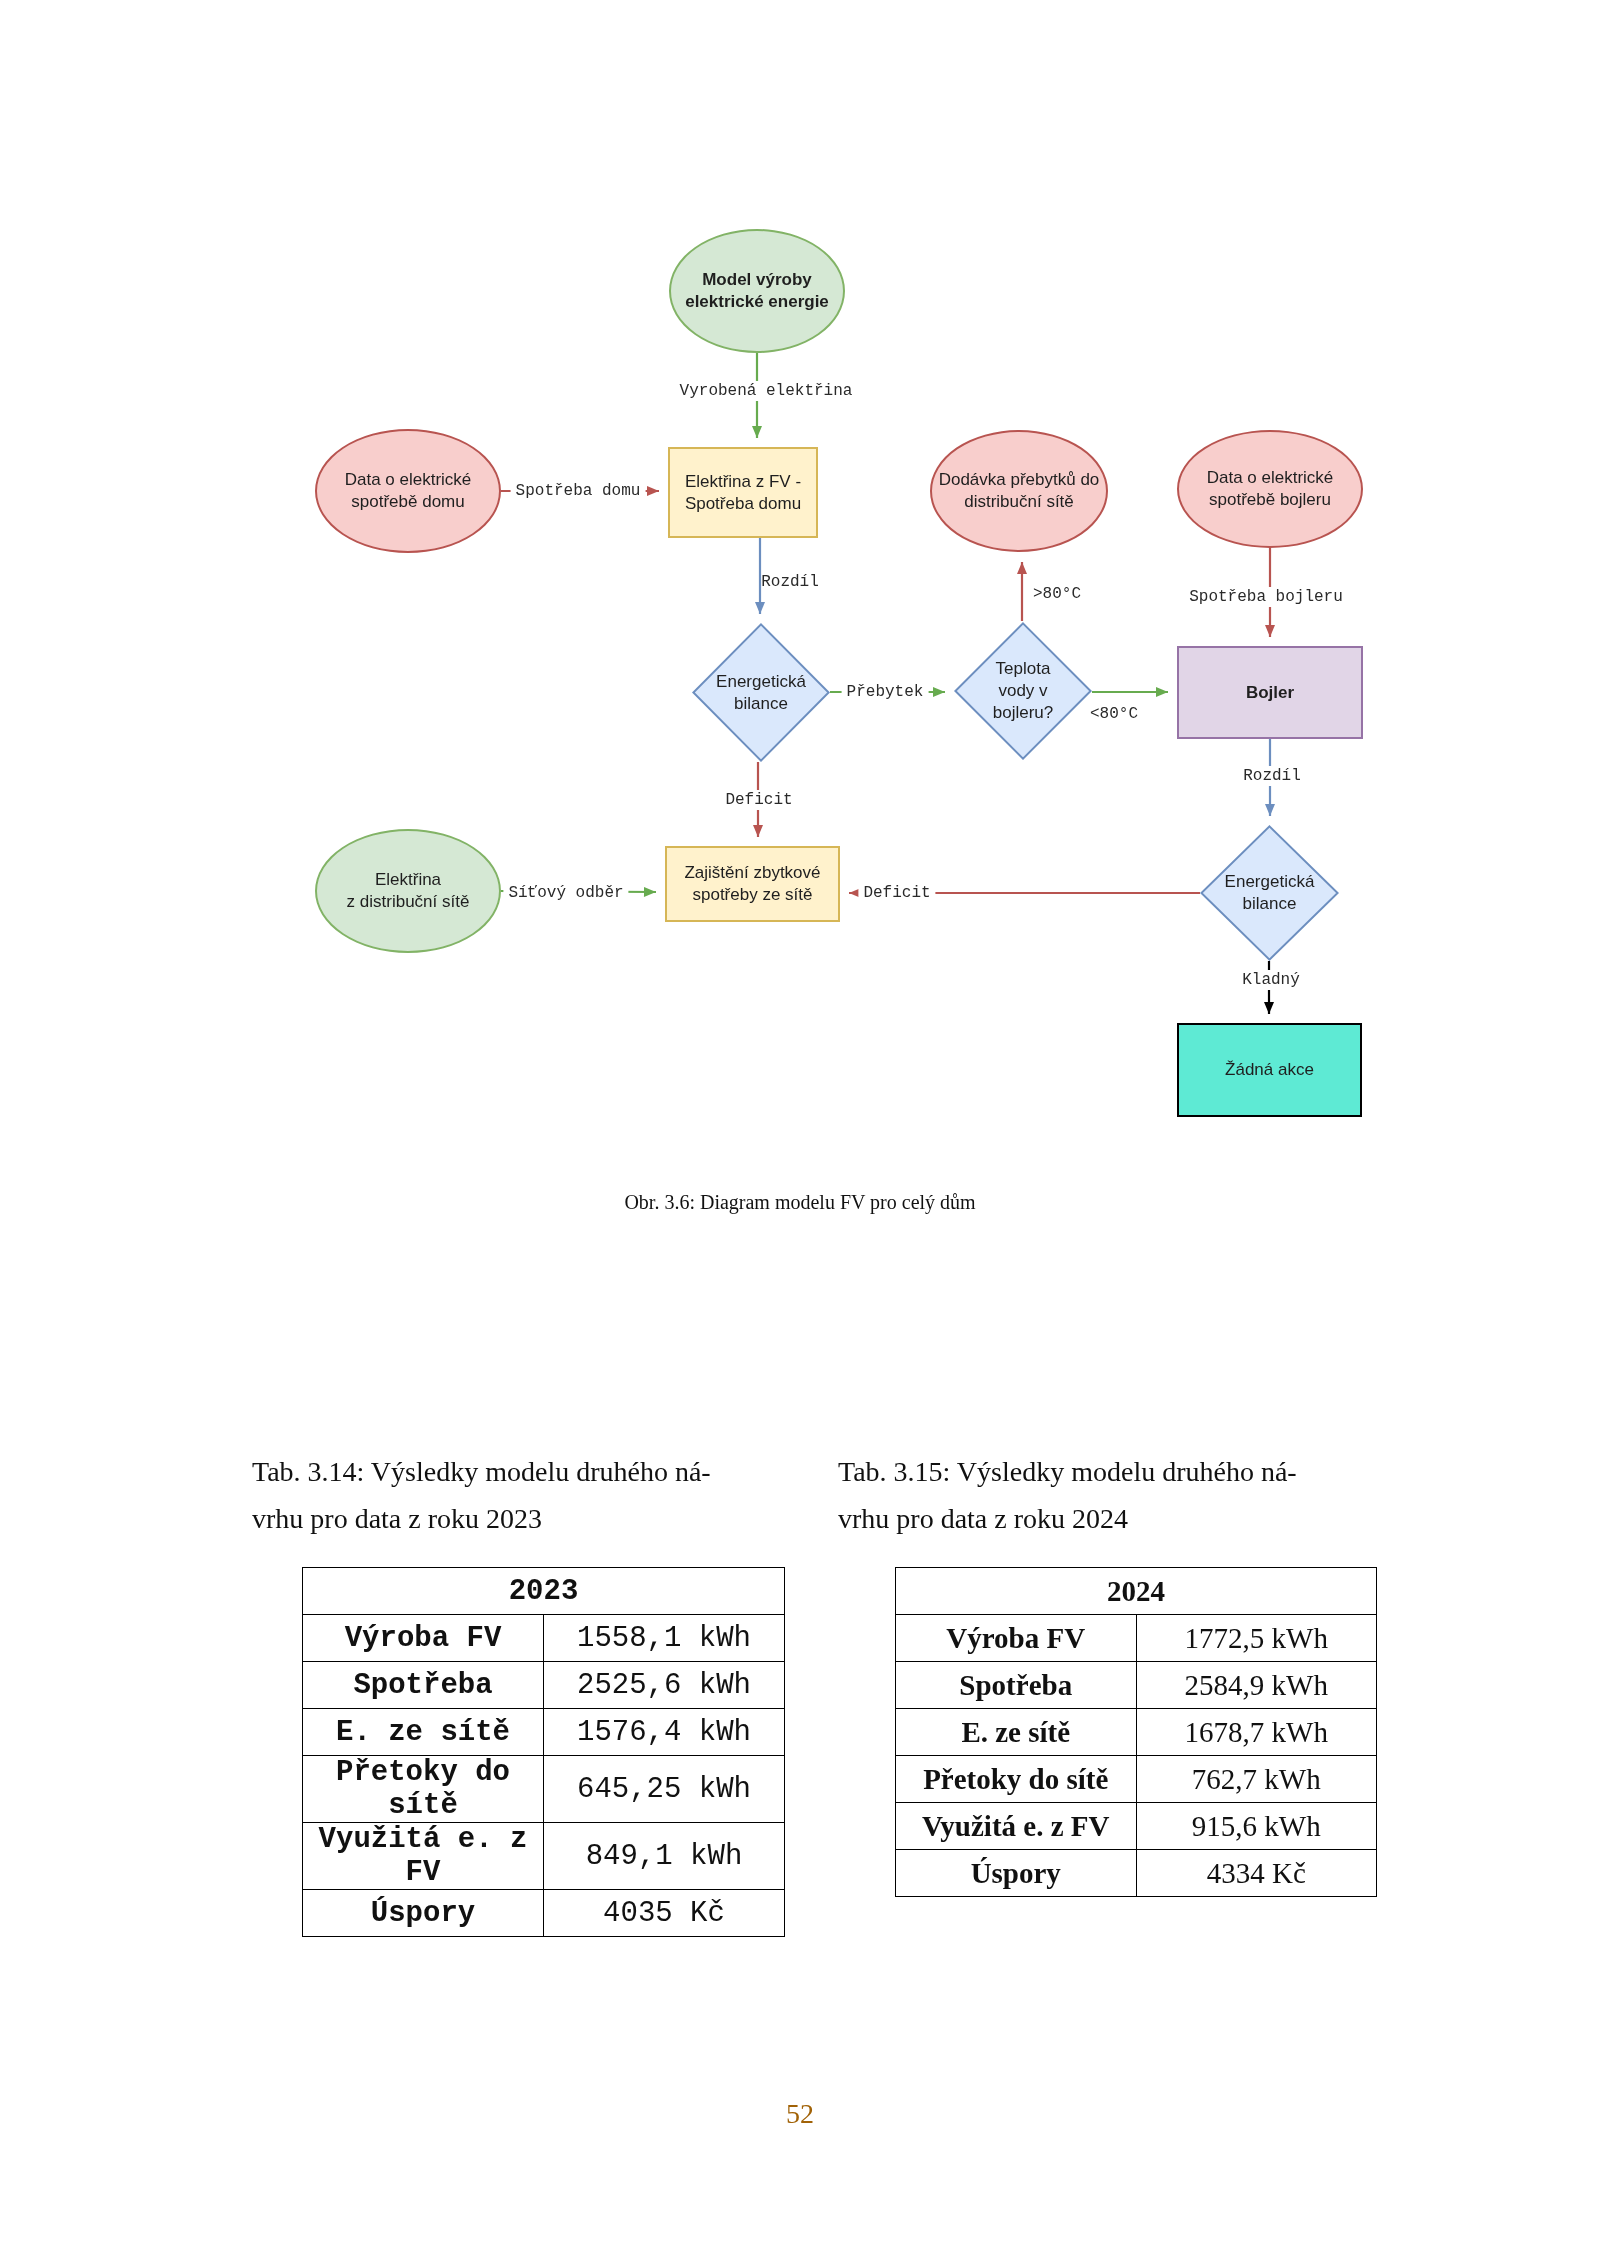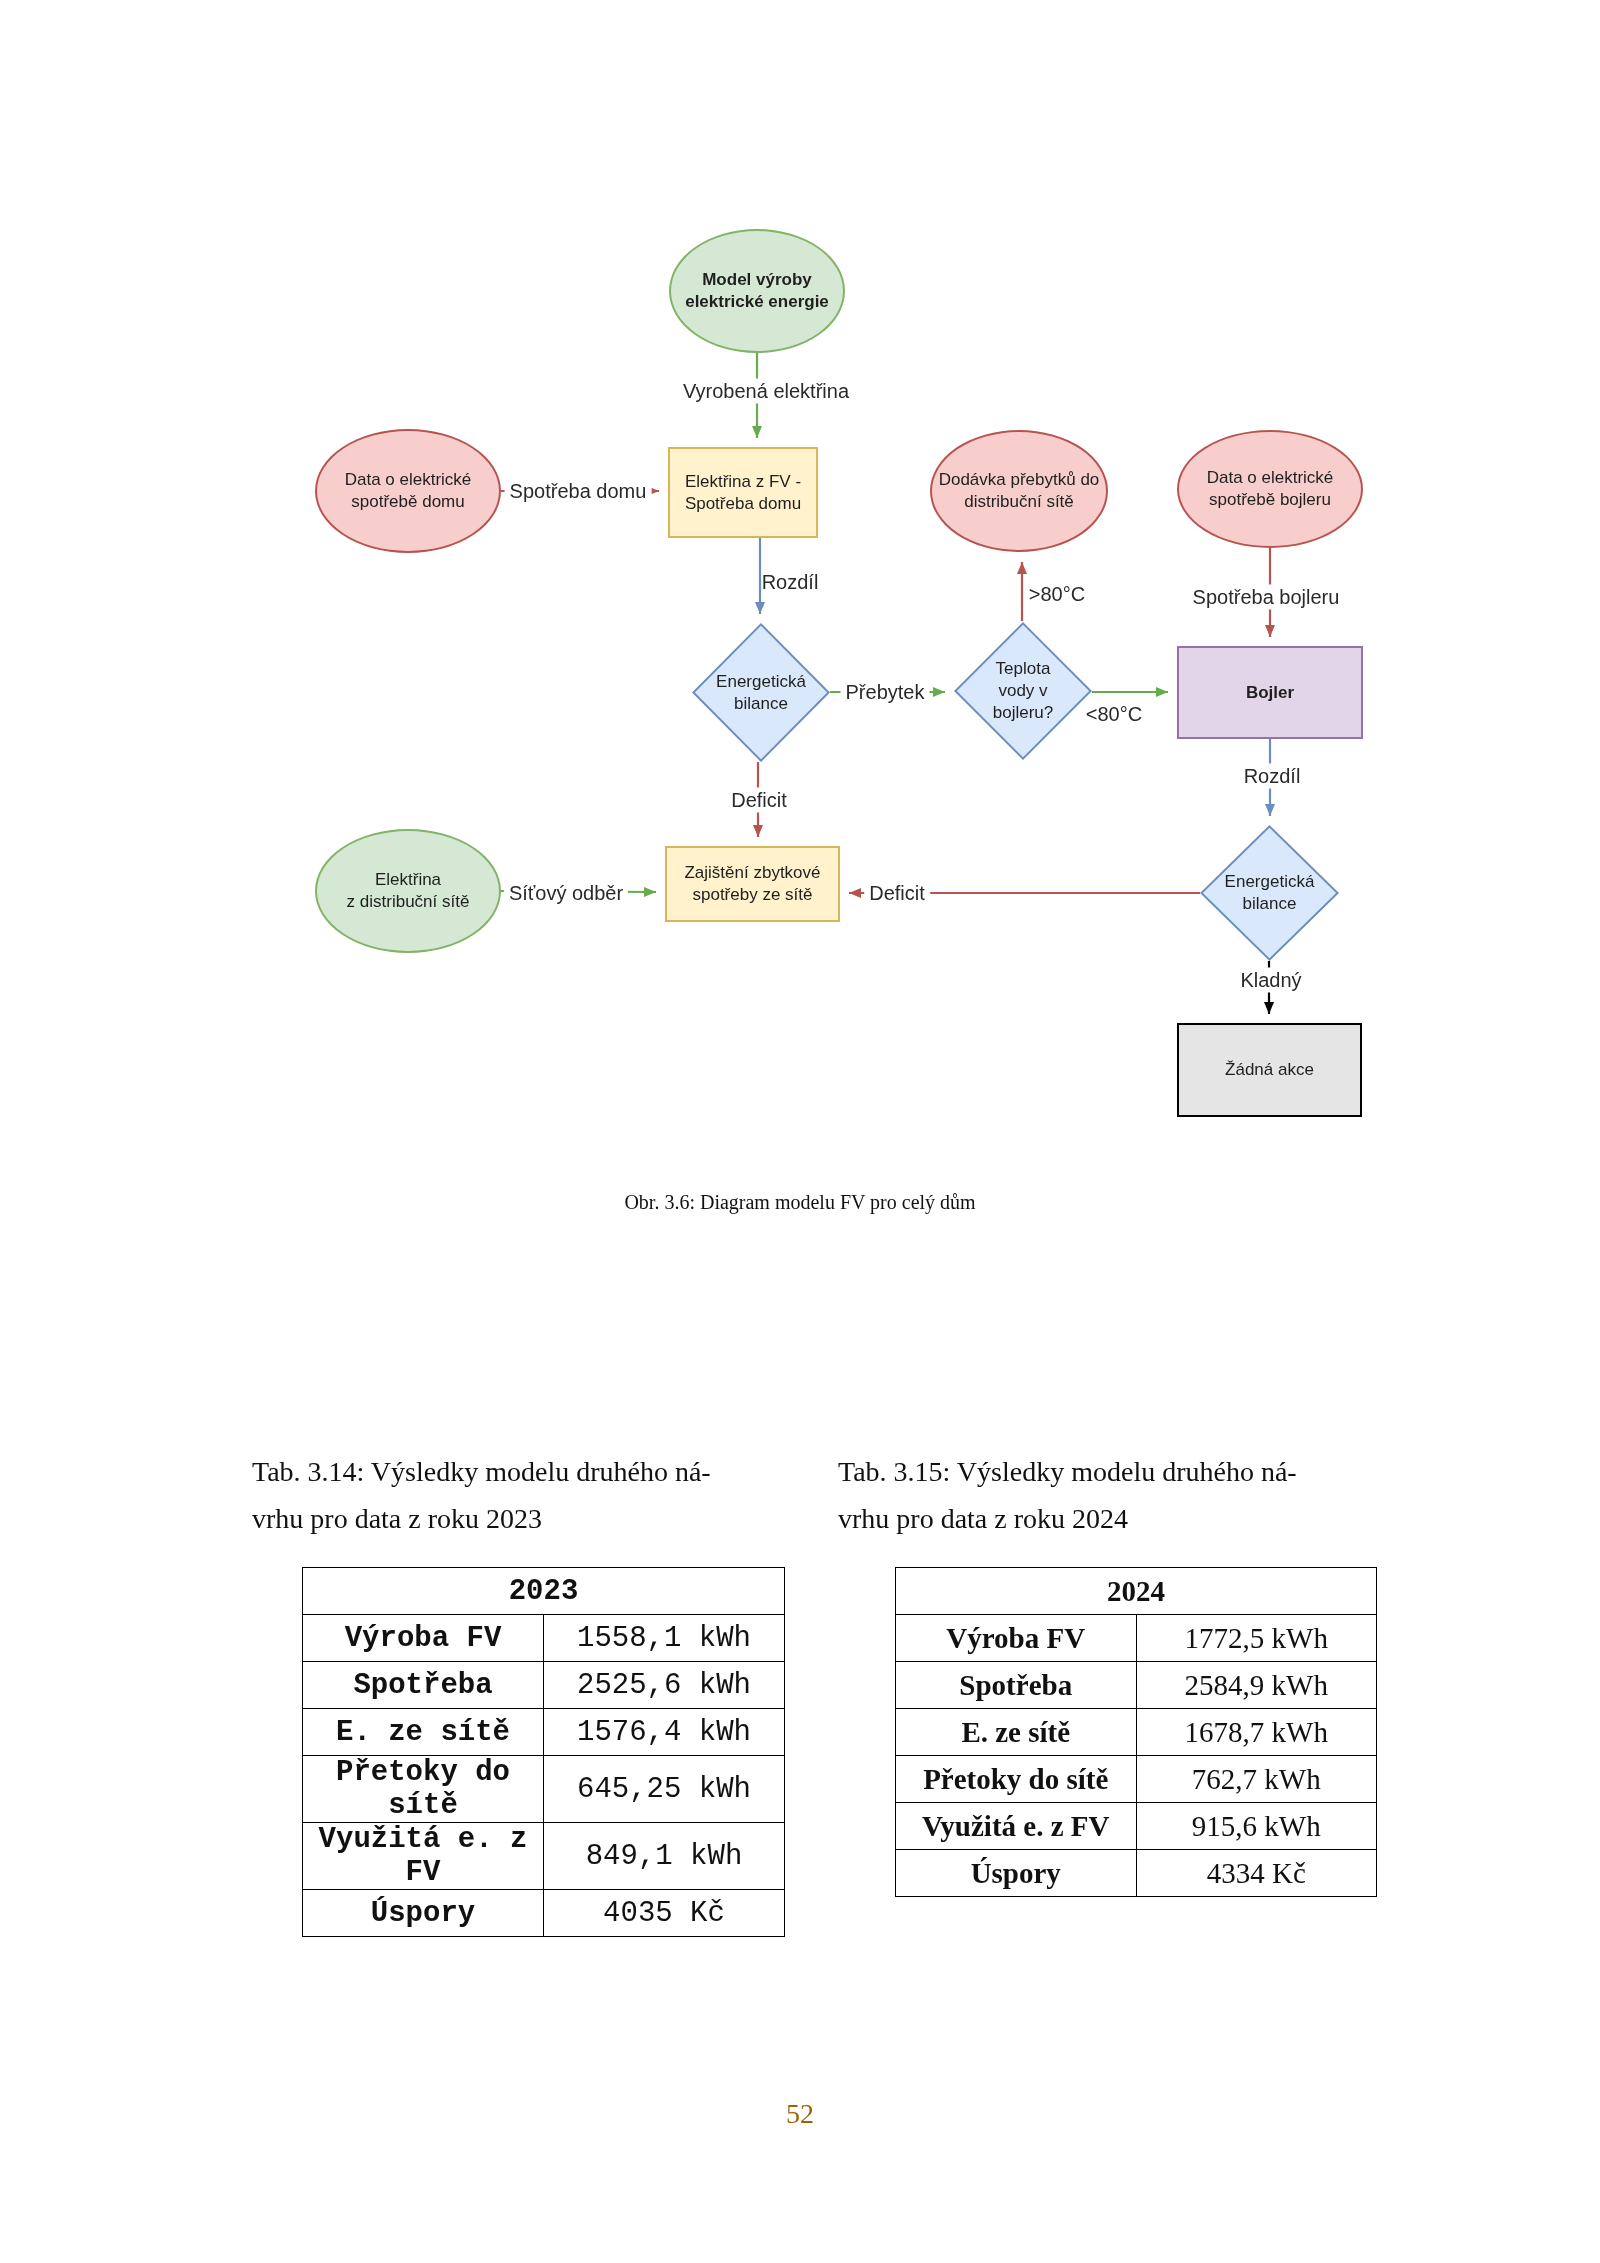--- a/index.html
+++ b/index.html
@@ -13,26 +13,26 @@
         font-family:"Liberation Sans", sans-serif;font-size:17px;line-height:1.28;
         color:#1f1f1f;text-align:center;box-sizing:border-box;}
   .node-label{white-space:pre-line;position:relative;z-index:2;}
   .bold{font-weight:bold;}
   .ellipse{border-radius:50%;border:2px solid;}
   .rect{border:2px solid;}
   .green-node{background:#d5e8d4;border-color:#82b366;}
   .red-node{background:#f8cecc;border-color:#b85450;}
   .yellow-node{background:#fff2cc;border-color:#d6b656;}
   .purple-node{background:#e1d5e7;border-color:#9673a6;}
-  .white-node{background:#e5e5e5;border-color:#000000;text-align:right;}
+  .white-node{background:#5eead4;border-color:#000000;text-align:right;}
   .diamond{background:transparent;}
   .diamond svg{position:absolute;left:0;top:0;width:100%;height:100%;z-index:1;}
   .diamond polygon{fill:#dae8fc;stroke:#6c8ebf;stroke-width:2;vector-effect:non-scaling-stroke;}
   .edge-label{position:absolute;transform:translate(-50%,-50%);
-              font-family:Liberation Sans, sans-serif;font-size:20px;color:#2a2a2a;
+              font-family:Liberation Mono, monospace;font-size:16px;color:#2a2a2a;
               background:#ffffff;padding:1px 5px;white-space:nowrap;z-index:3;}
   .edge-label.no-bg{background:transparent;}
   .eg{stroke:#67ab4f;stroke-width:2.2;}
   .er{stroke:#b85450;stroke-width:2.2;}
   .ebl{stroke:#6c8ebf;stroke-width:2.2;}
   .ek{stroke:#000000;stroke-width:2.2;}
 
   
   .fig-caption{position:absolute;left:0;top:1191px;width:1600px;text-align:center;
                font-size:20px;color:#111;}

